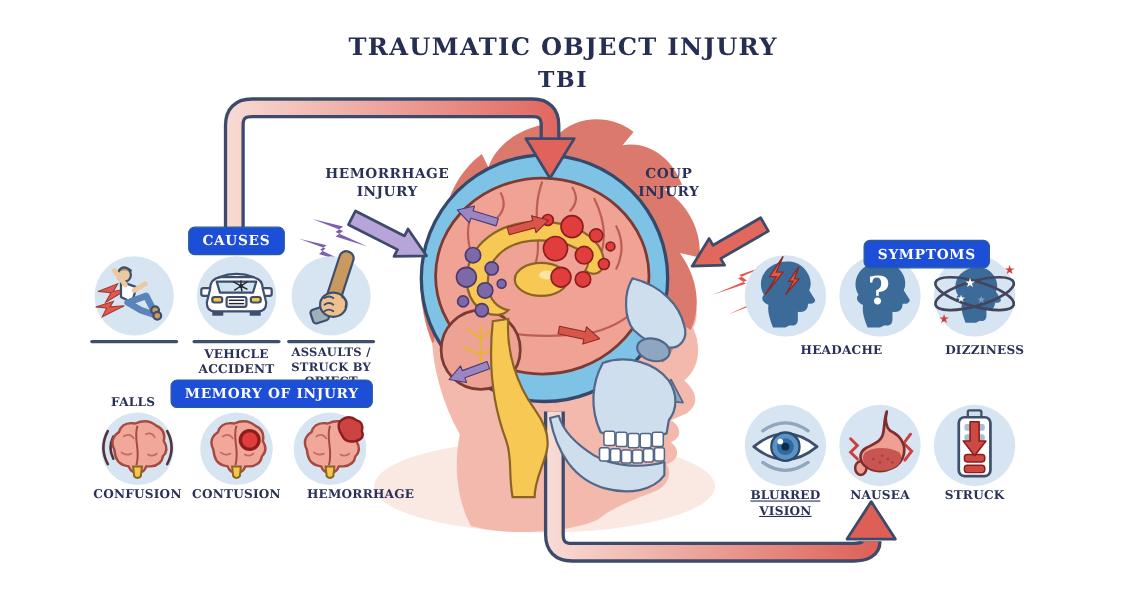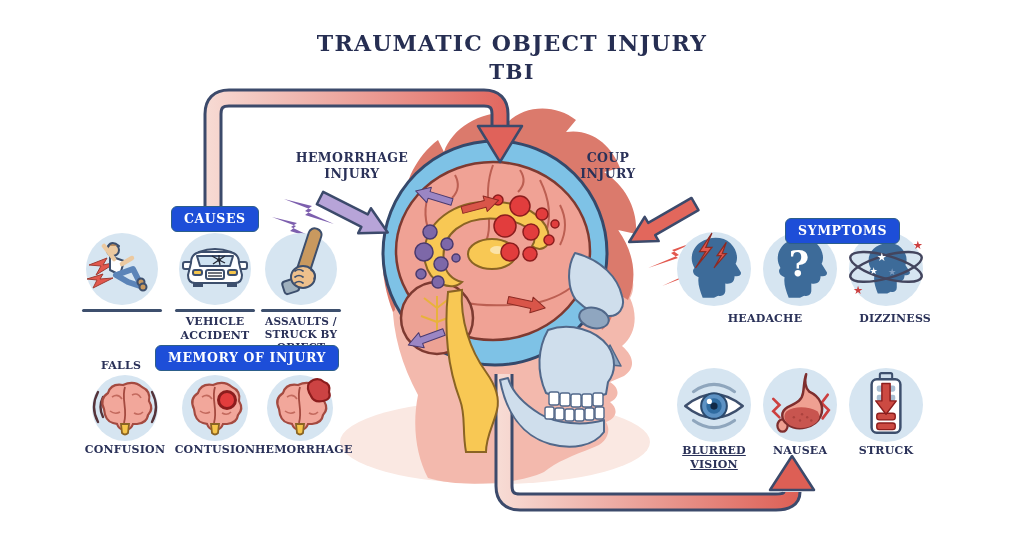--- a/index.html
+++ b/index.html
@@ -291,21 +291,21 @@
       <path d="M33,12 C29,24 36,34 32,48" fill="none" stroke="#a44a40" stroke-width="1.8"></path>
       <g fill="none" stroke="#c36a5e" stroke-width="1.6">
         <path d="M20,22 q6,-4 10,2"></path>
           <path d="M18,36 q5,4 10,1"></path>
           <path d="M42,38 q5,3 9,-1"></path>
       </g>
       <path d="M42,8 Q50,1 57,7 Q64,9 62,17 Q65,24 56,26 Q47,28 44,21 Q39,13 42,8 Z" fill="#cc4343" stroke="#8c1d1d" stroke-width="2.2"></path>
       <path d="M29,49 L37,49 L36,58 Q33,61 30,58 Z" fill="#f6c64b" stroke="#8a6424" stroke-width="1.8"></path>
     </svg>
   </div>
-  <div class="lbl" style="left:255px; top:443px; width:90px;">HEMORRHAGE</div>
+  <div class="lbl" style="left:255px; top:443px; width:90px;padding-left:24px;">HEMORRHAGE</div>
 
   <div class="badge" style="left:753px; top:218px;margin-left:32px;">SYMPTOMS</div>
 
   <div class="icon-circle" style="left:677px; top:232px; width:74px; height:74px;">
     <svg width="74" height="74" viewBox="0 0 72 72">
       <path d="M25,64 C22,56 20,50 21,44 C16,42 14,38 17,35 C12,27 14,16 23,10 C32,4 45,4 52,11 C58,17 60,25 57,31 L62,39 C63,41 61,43 58,43 L56,43 C56,49 52,51 47,50 L47,57 C47,61 44,63 40,62 L36,64 Z" fill="#3d6b99"></path>
       <path d="M34,1 L22,19 L28,19 L18,35 L34,15 L28,15 Z" fill="#e2584e" stroke="#8c2b24" stroke-width="1.2"></path>
       <path d="M48,10 L39,23 L43,23 L36,35 L48,21 L44,21 Z" fill="#e2584e" stroke="#8c2b24" stroke-width="1.2"></path>
     </svg>
   </div>

